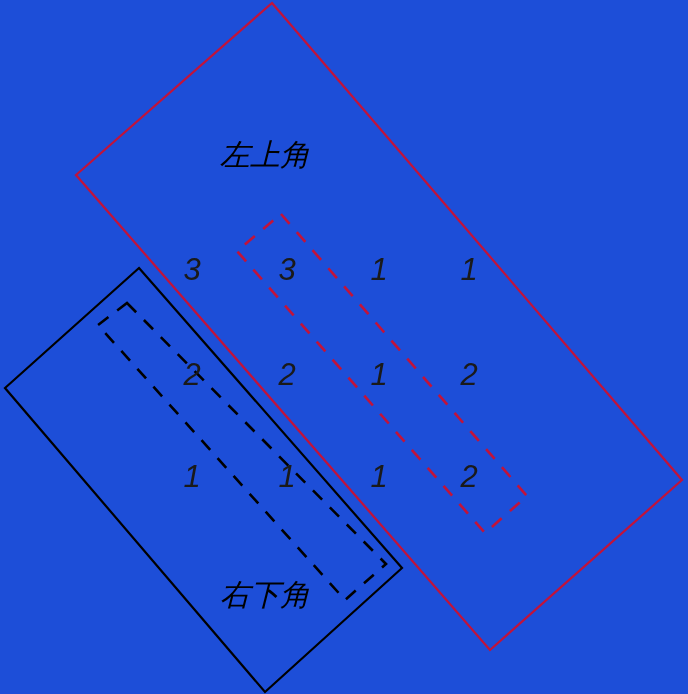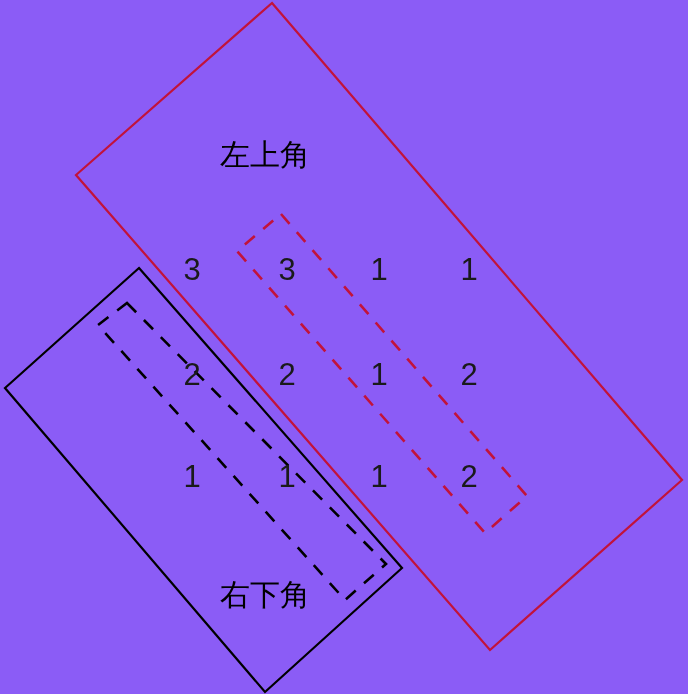--- a/index.html
+++ b/index.html
@@ -7,22 +7,23 @@
     padding: 0;
     background: #ffffff;
   }
   body {
     font-family: "Liberation Sans", sans-serif;
   }
   #stage {
     position: relative;
     width: 688px;
     height: 694px;
-    background: #8b5cf6;
+    background: #1d4ed8;
     overflow: hidden;
+    font-style: italic;
   }
   #canvas {
     position: absolute;
     left: 0;
     top: 0;
     width: 688px;
     height: 694px;
   }
   .cjk-label {
     font-family: "DejaVu Sans", sans-serif;

